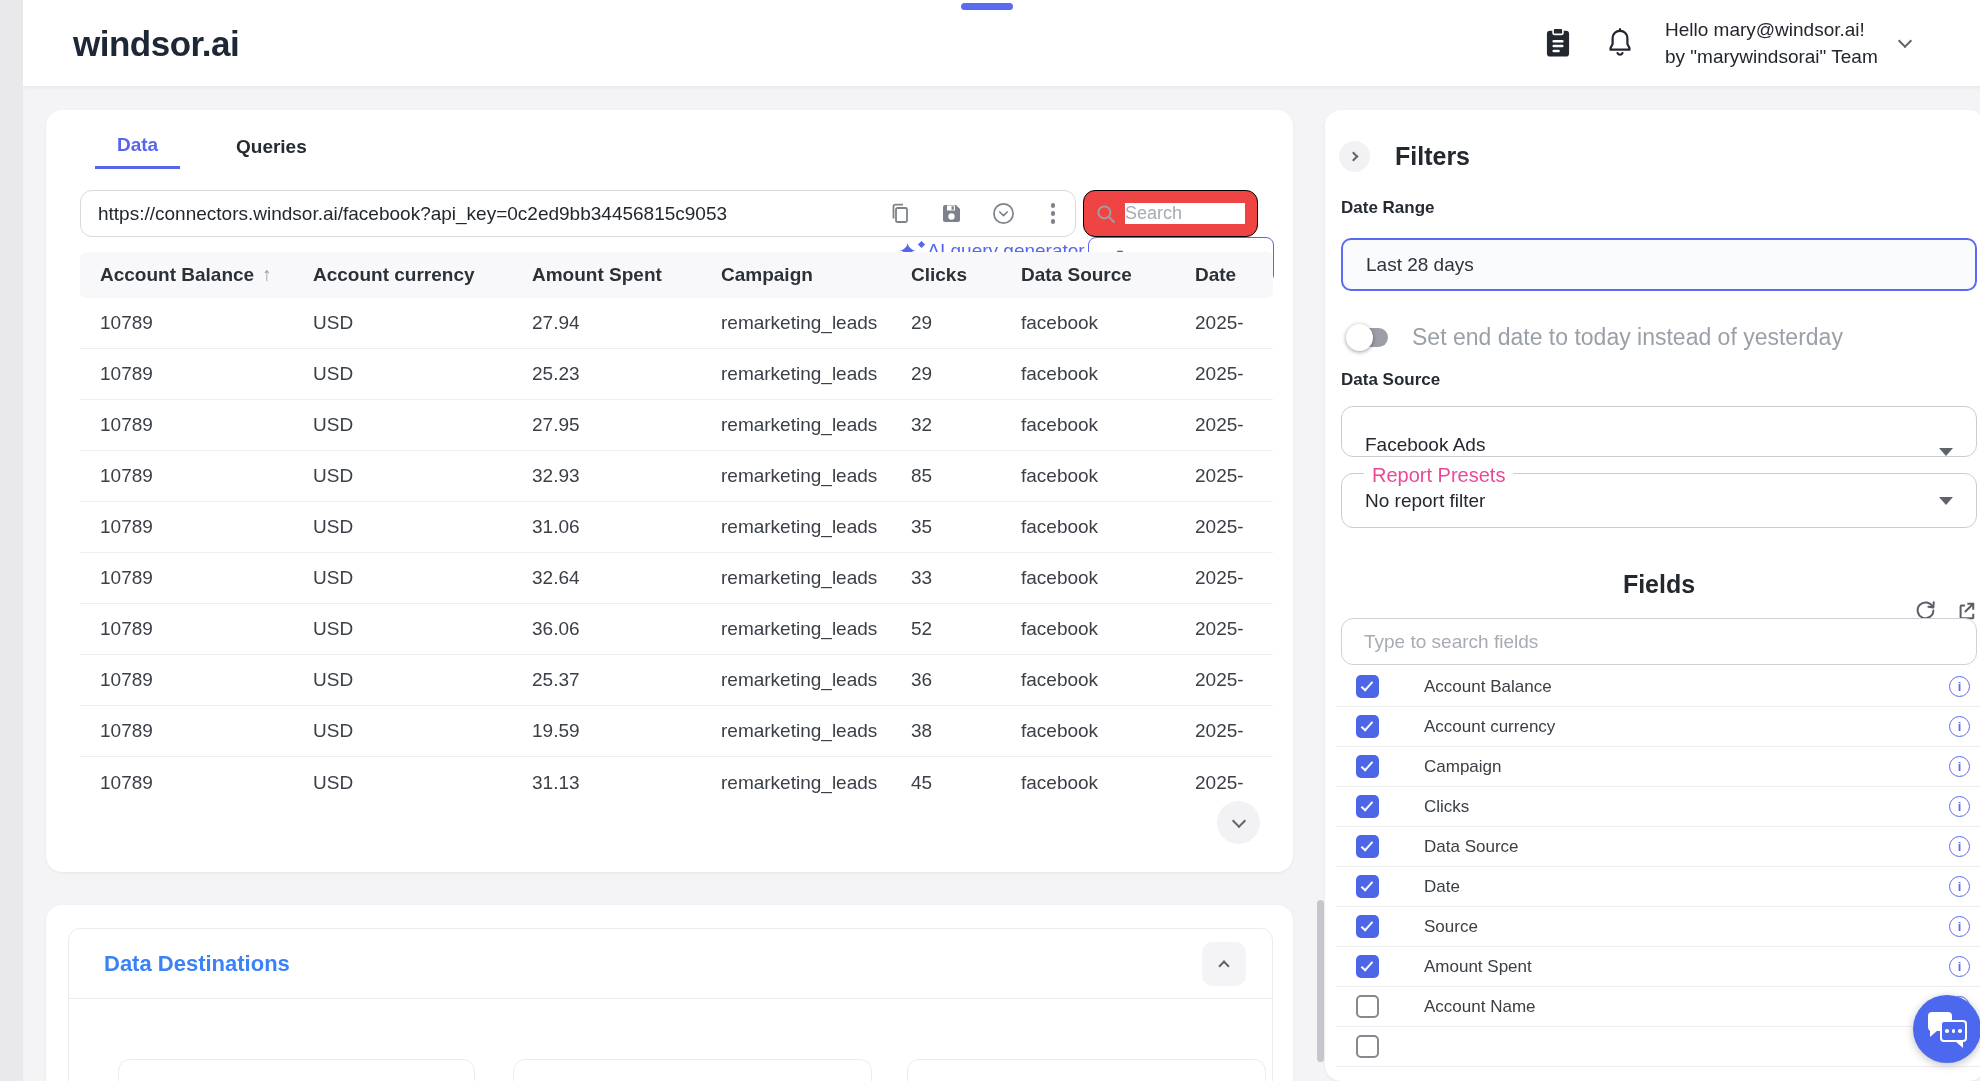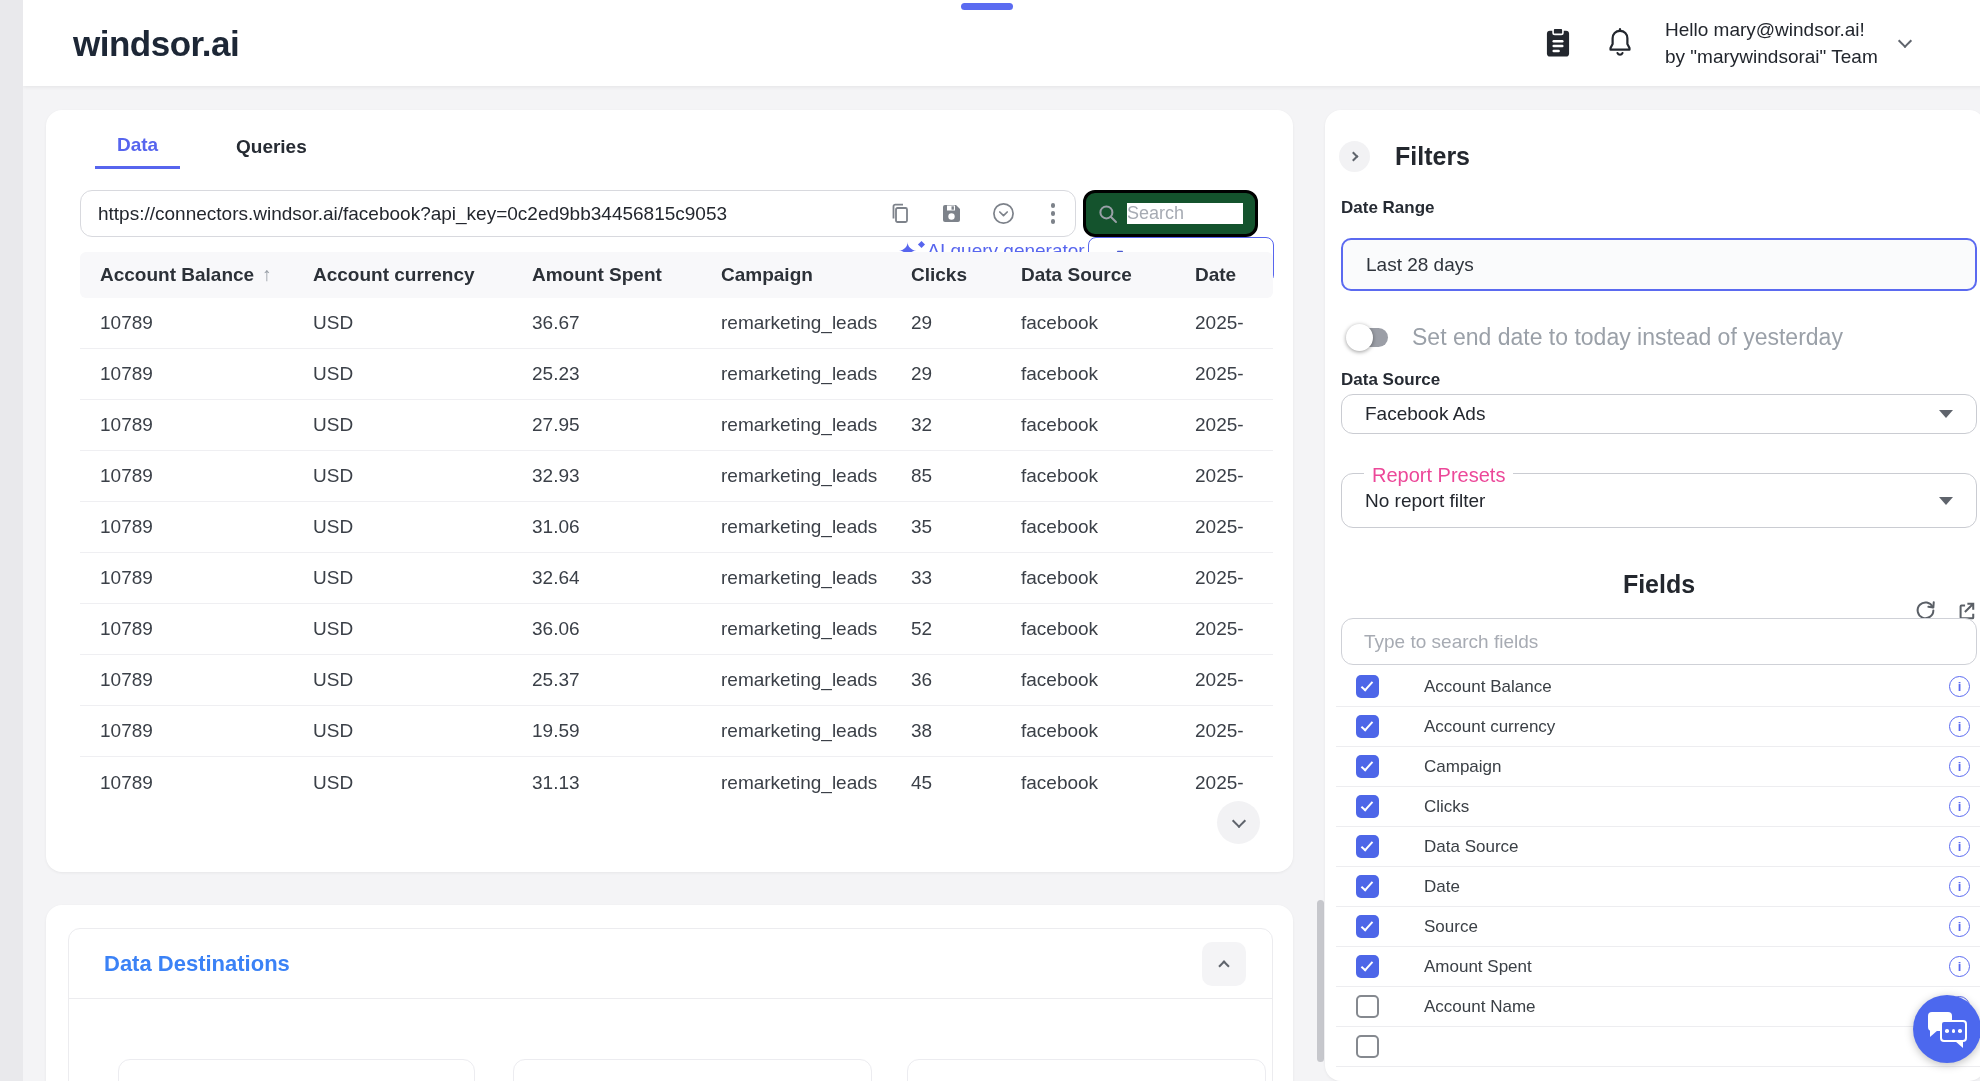--- a/index.html
+++ b/index.html
@@ -46,22 +46,22 @@
                  font-size:19px; font-weight:600; font-family:inherit; cursor:pointer; }
 
   
   .url-box { position:absolute; left:34px; top:80px; width:996px; height:47px; border:1px solid #d8d9de;
              border-radius:12px; display:flex; align-items:center; padding:0 14px 0 17px; background:#fff; }
   .url-input { flex:1; border:none; outline:none; font-size:19px; color:#23272e; font-family:inherit;
                background:transparent; overflow:hidden; white-space:nowrap; }
   .url-icons { display:flex; align-items:center; gap:30px; margin-left:12px; }
   .kebab { display:flex; flex-direction:column; gap:3.5px; padding:2px 6px; }
   .kebab i { width:4.5px; height:4.5px; border-radius:50%; background:#7d828a; }
-  .search-box { position:absolute; left:1037px; top:80px; width:175px; height:47px; border:3px solid #000000;
-                border-radius:12px; display:flex; align-items:center; padding:0 12px; gap:9px; background:#14532d; }
+  .search-box { position:absolute; left:1037px; top:80px; width:175px; height:47px; border:1px solid #000000;
+                border-radius:12px; display:flex; align-items:center; padding:0 12px; gap:9px; background:#ef4444; }
   .search-box input { border:none; outline:none; width:100%; font-size:18px; font-family:inherit; color:#3a3f47; }
   .search-box input::placeholder { color:#a6abb3; }
 
   
   .table { position:absolute; left:34px; top:142px; width:1193px; }
   .thead, .trow { display:grid; grid-template-columns:213px 219px 189px 190px 110px 174px 1fr;
                   align-items:center; padding-left:20px; }
   .thead { height:46px; background:#f8f8fa; border-radius:6px; font-size:19px; font-weight:700; color:#2c3138; }
   .th { display:flex; align-items:center; gap:8px; cursor:pointer; white-space:nowrap; overflow:hidden; }
   .sort { color:#9aa0a8; font-size:19px; font-weight:400; }
@@ -103,21 +103,21 @@
                 border-radius:10px; background:#fafbfc; display:flex; align-items:center; padding:0 23px;
                 font-size:19px; color:#2f343c; cursor:text; }
   .toggle-row { position:absolute; left:25px; top:214px; display:flex; align-items:center; gap:24px; }
   .toggle { position:relative; width:38px; height:19px; border-radius:10px; background:#9b9ea6; cursor:pointer; display:inline-block; }
   .toggle .knob { position:absolute; left:-4px; top:-4px; width:27px; height:27px; border-radius:50%; background:#fff;
                   box-shadow:0 1px 4px rgba(0,0,0,.4); }
   .toggle-label { font-size:23px; color:#9aa0a8; }
   .lbl-source { left:16px; top:260px; }
   .select { position:absolute; left:16px; width:636px; border:1px solid #caccd2; border-radius:12px; background:#fff;
             display:flex; align-items:center; padding:0 23px; font-size:19px; color:#23272e; cursor:pointer; }
-  .select-source { top:284px; height:40px; }
+  .select-source { top:296px; height:51px;align-items:flex-end; }
   .select-presets { top:363px; height:55px; }
   .caret { margin-left:auto; width:0; height:0; border-left:7px solid transparent; border-right:7px solid transparent;
            border-top:8px solid #5f646c; }
   .float-label { position:absolute; left:22px; top:-10px; background:#fff; padding:0 8px; font-size:20px; color:#ec4899; }
   .fields-head { position:absolute; left:16px; top:460px; width:636px; display:flex; align-items:center;flex-direction:column; }
   .fields-icons { margin-left:auto; display:flex; gap:18px; }
   .fields-search { position:absolute; left:16px; top:508px; width:636px; height:47px; border:1px solid #cfd1d7;
                    border-radius:12px; padding:0 22px; font-size:19px; font-family:inherit; color:#3a3f47; outline:none; }
   .fields-search::placeholder { color:#a7abb3; }
   .fields-list { position:absolute; left:11px; top:557px; width:648px; }
@@ -259,21 +259,21 @@
           <div class="th">Amount Spent</div>
           <div class="th">Campaign</div>
           <div class="th">Clicks</div>
           <div class="th">Data Source</div>
           <div class="th">Date</div>
         </div>
       <div class="tbody">
           <div class="trow">
             <div class="td">10789</div>
             <div class="td">USD</div>
-            <div class="td">36.67</div>
+            <div class="td">27.94</div>
             <div class="td">remarketing_leads</div>
             <div class="td">29</div>
             <div class="td">facebook</div>
             <div class="td">2025-</div>
           </div>
           <div class="trow">
             <div class="td">10789</div>
             <div class="td">USD</div>
             <div class="td">25.23</div>
             <div class="td">remarketing_leads</div>

